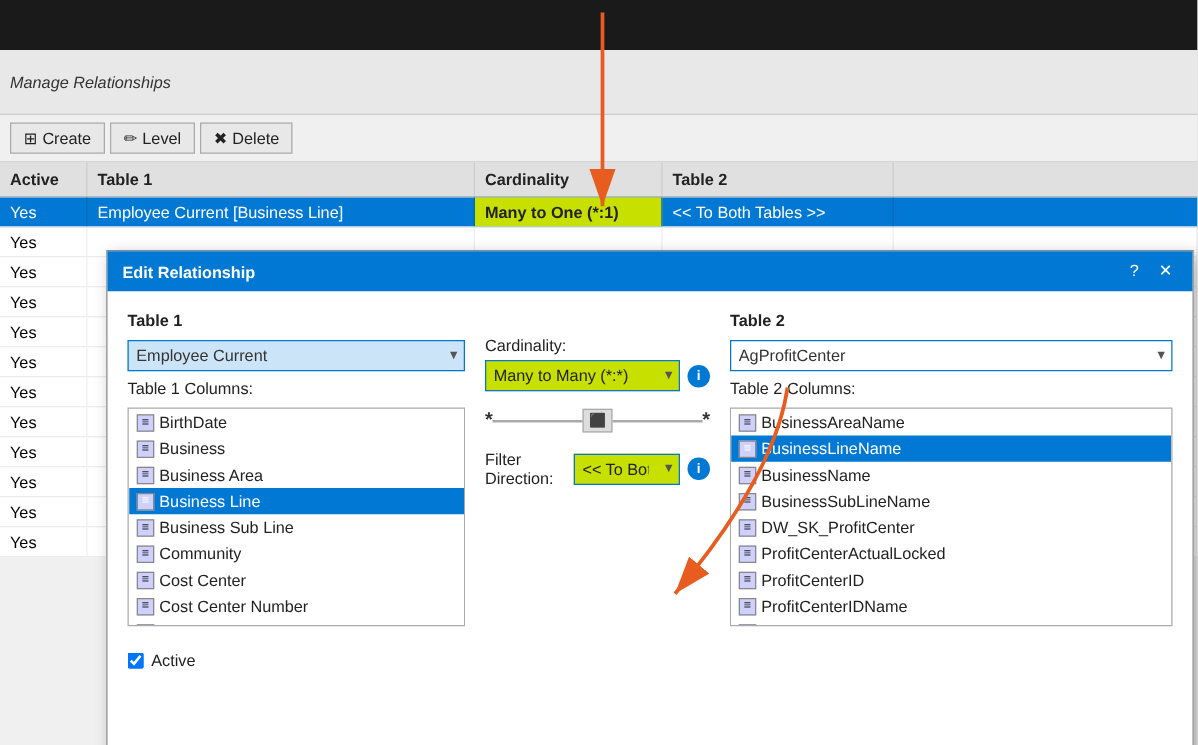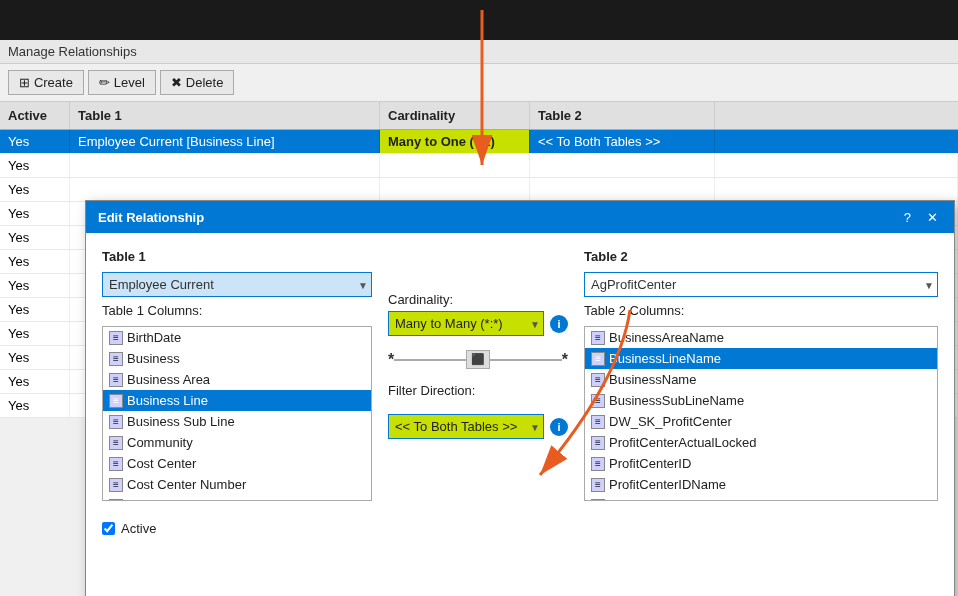--- a/index.html
+++ b/index.html
@@ -17,24 +17,25 @@
       background: #f0f0f0;
       width: 100%;
       height: 556px;
       display: flex;
       flex-direction: column;
     }
 
     
     .title-bar {
       background: #e8e8e8;
-      padding: 4px 8px;
+      padding: 18px 8px;
       border-bottom: 1px solid #ccc;
       color: #333;
       font-size: 13px;
+      font-style: italic;
     }
 
     
     .toolbar {
       background: #f0f0f0;
       padding: 6px 8px;
       display: flex;
       gap: 4px;
       border-bottom: 1px solid #ccc;
     }
@@ -256,21 +257,20 @@
     .columns-list::-webkit-scrollbar { width: 12px; }
     .columns-list::-webkit-scrollbar-track { background: #f0f0f0; }
     .columns-list::-webkit-scrollbar-thumb { background: #aaa; border: 1px solid #888; }
 
     
     .cardinality-section {
       display: flex;
       flex-direction: column;
       gap: 4px;
       width: 100%;
-      margin-top: 23px;
     }
 
     .cardinality-label {
       font-size: 13px;
       color: #222;
     }
 
     .cardinality-dropdown-row {
       display: flex;
       align-items: center;
@@ -308,21 +308,21 @@
     .line {
       flex: 1;
       height: 2px;
       background: #aaa;
       position: relative;
     }
 
     
     .filter-section {
       display: flex;
-      flex-direction: column;
+      flex-direction: row;
       gap: 16px;
       width: 100%;
     }
 
     .filter-label {
       font-size: 13px;
       color: #222;
     }
 
     .filter-dropdown-row {

